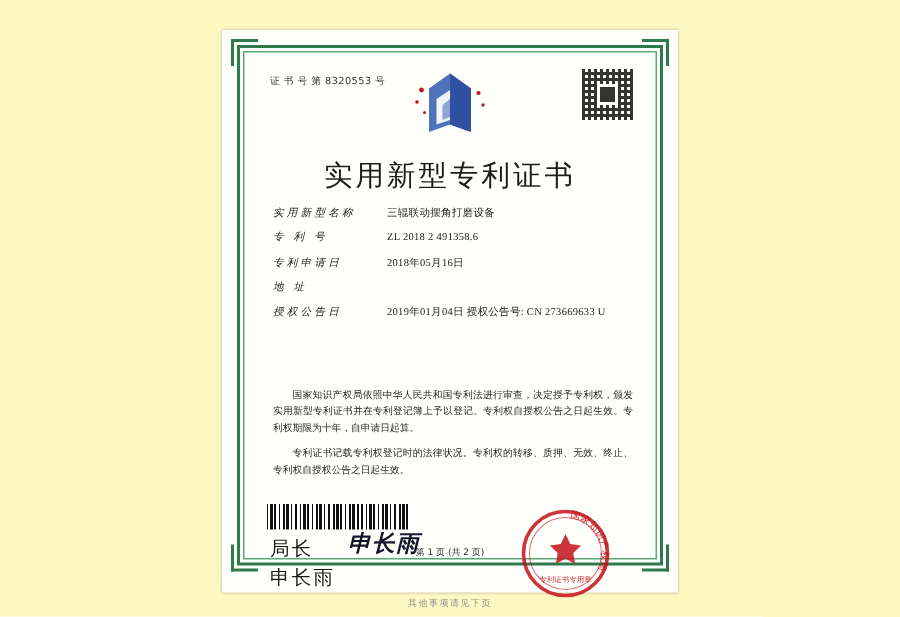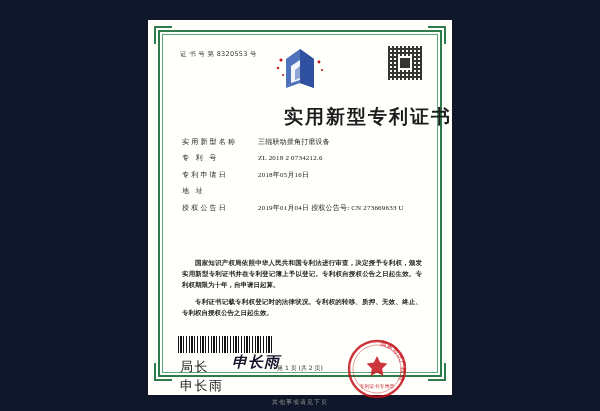--- a/index.html
+++ b/index.html
@@ -10,21 +10,21 @@
     width: 600px;
     height: 411px;
     background: #ffffff;
     font-family: "DejaVu Sans", "Liberation Sans", sans-serif;
     overflow: hidden;
   }
   .page {
     position: relative;
     width: 600px;
     height: 411px;
-    background: #0f172a;
+    background: #fef9c3;
     overflow: hidden;
   }
   
   .sheet {
     position: absolute;
     left: 148px;
     top: 20px;
     width: 304px;
     height: 375px;
     background: #fffffc;
@@ -93,24 +93,24 @@
     top: 26px;
     height: 50px;
   }
   .emblem svg { display: block; margin: 0 auto; }
 
   .doc-title {
     position: absolute;
     left: 0;
     right: 0;
     top: 84px;
-    text-align: right;
+    text-align: center;
     font-family: "DejaVu Serif", "Liberation Serif", serif;
     font-size: 19px;
-    font-weight: bold;
+    font-weight: normal;
     color: #1d1d1d;
     letter-spacing: 2px;
   }
 
   .fields {
     position: absolute;
     left: 34px;
     right: 30px;
     top: 118px;
     font-size: 7px;
@@ -120,20 +120,21 @@
   .field-row {
     display: flex;
     margin-bottom: 7px;
     align-items: flex-start;
   }
   .field-label {
     width: 76px;
     flex: 0 0 76px;
     letter-spacing: 2.2px;
     color: #1a1a1a;
+    font-style: italic;
   }
   .field-value {
     flex: 1 1 auto;
     color: #1a1a1a;
     letter-spacing: 0.2px;
     font-family: Liberation Serif, serif;
   }
   .field-row.two-line .field-value { line-height: 1.5; }
 
   .paragraphs {
@@ -142,21 +143,20 @@
     right: 30px;
     top: 238px;
     font-size: 6.5px;
     color: #1f1f1f;
     line-height: 1.7;
     text-align: justify;
   }
   .paragraphs p {
     margin: 0 0 6px 0;
     text-indent: 13px;
-    font-weight: bold;
   }
 
   
   .barcode {
     position: absolute;
     left: 30px;
     top: 316px;
     width: 96px;
     height: 17px;
     background-image: repeating-linear-gradient(90deg,
@@ -254,21 +254,21 @@
 
     <div class="doc-title">实用新型专利证书</div>
 
     <div class="fields">
       <div class="field-row">
         <div class="field-label">实用新型名称</div>
         <div class="field-value">三辊联动摆角打磨设备</div>
       </div>
       <div class="field-row">
         <div class="field-label">专 利 号</div>
-        <div class="field-value">ZL 2018 2 0734212.6</div>
+        <div class="field-value">ZL 2018 2 491358.6</div>
       </div>
       <div class="field-row">
         <div class="field-label">专利申请日</div>
         <div class="field-value">2018年05月16日</div>
       </div>
       <div class="field-row two-line">
         <div class="field-label">地 址</div>
       </div>
       <div class="field-row">
         <div class="field-label">授权公告日</div>

